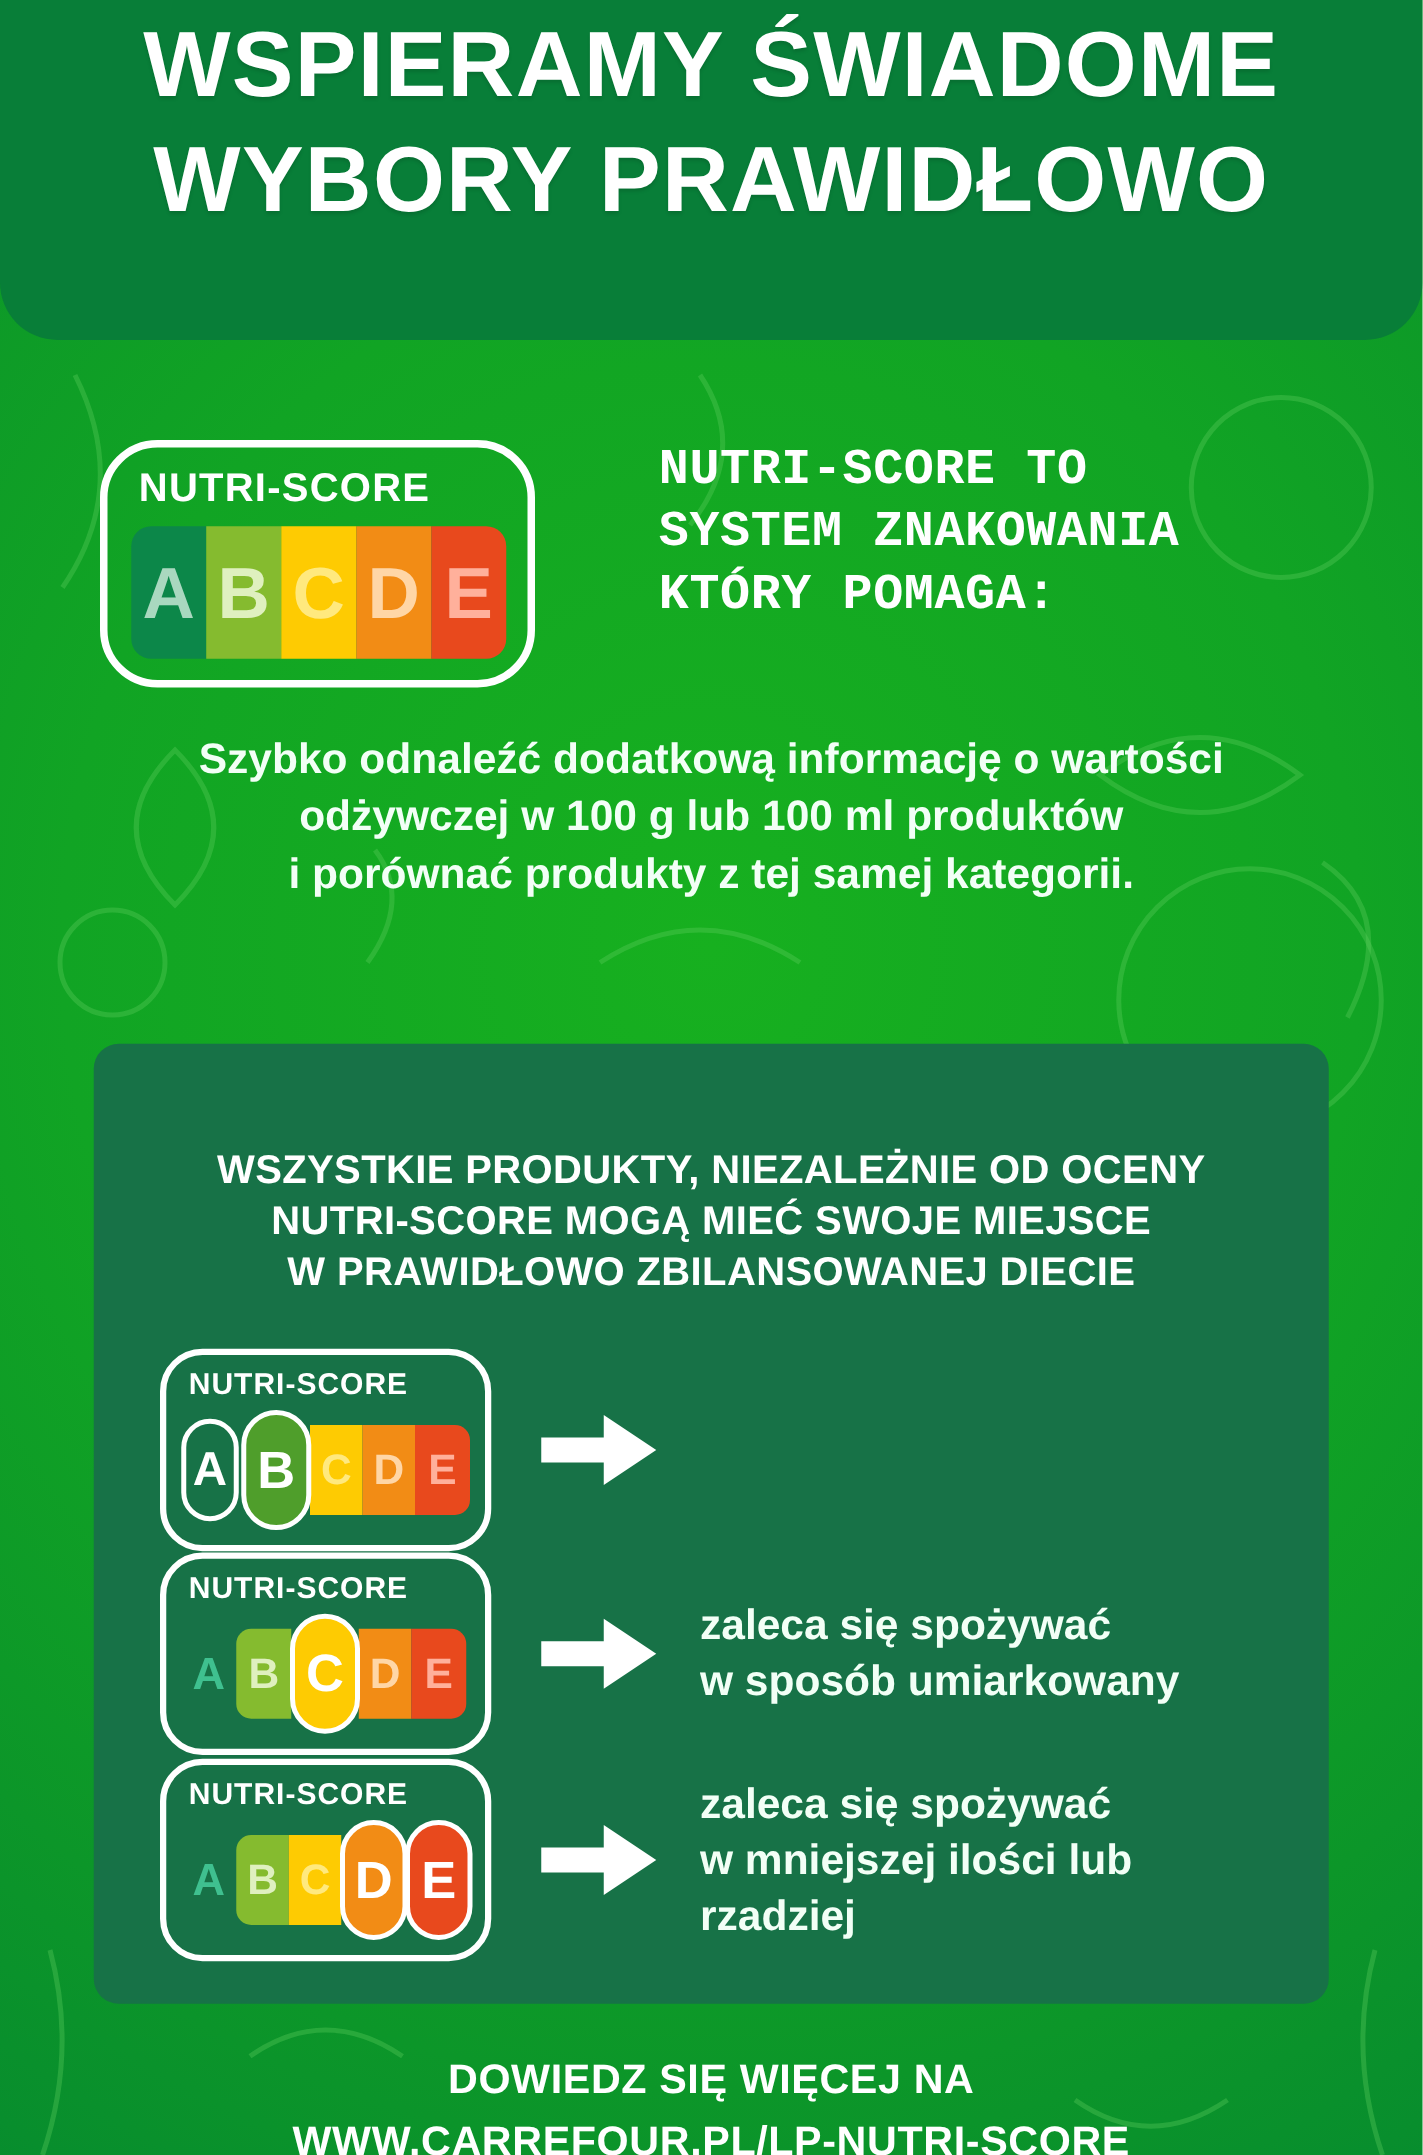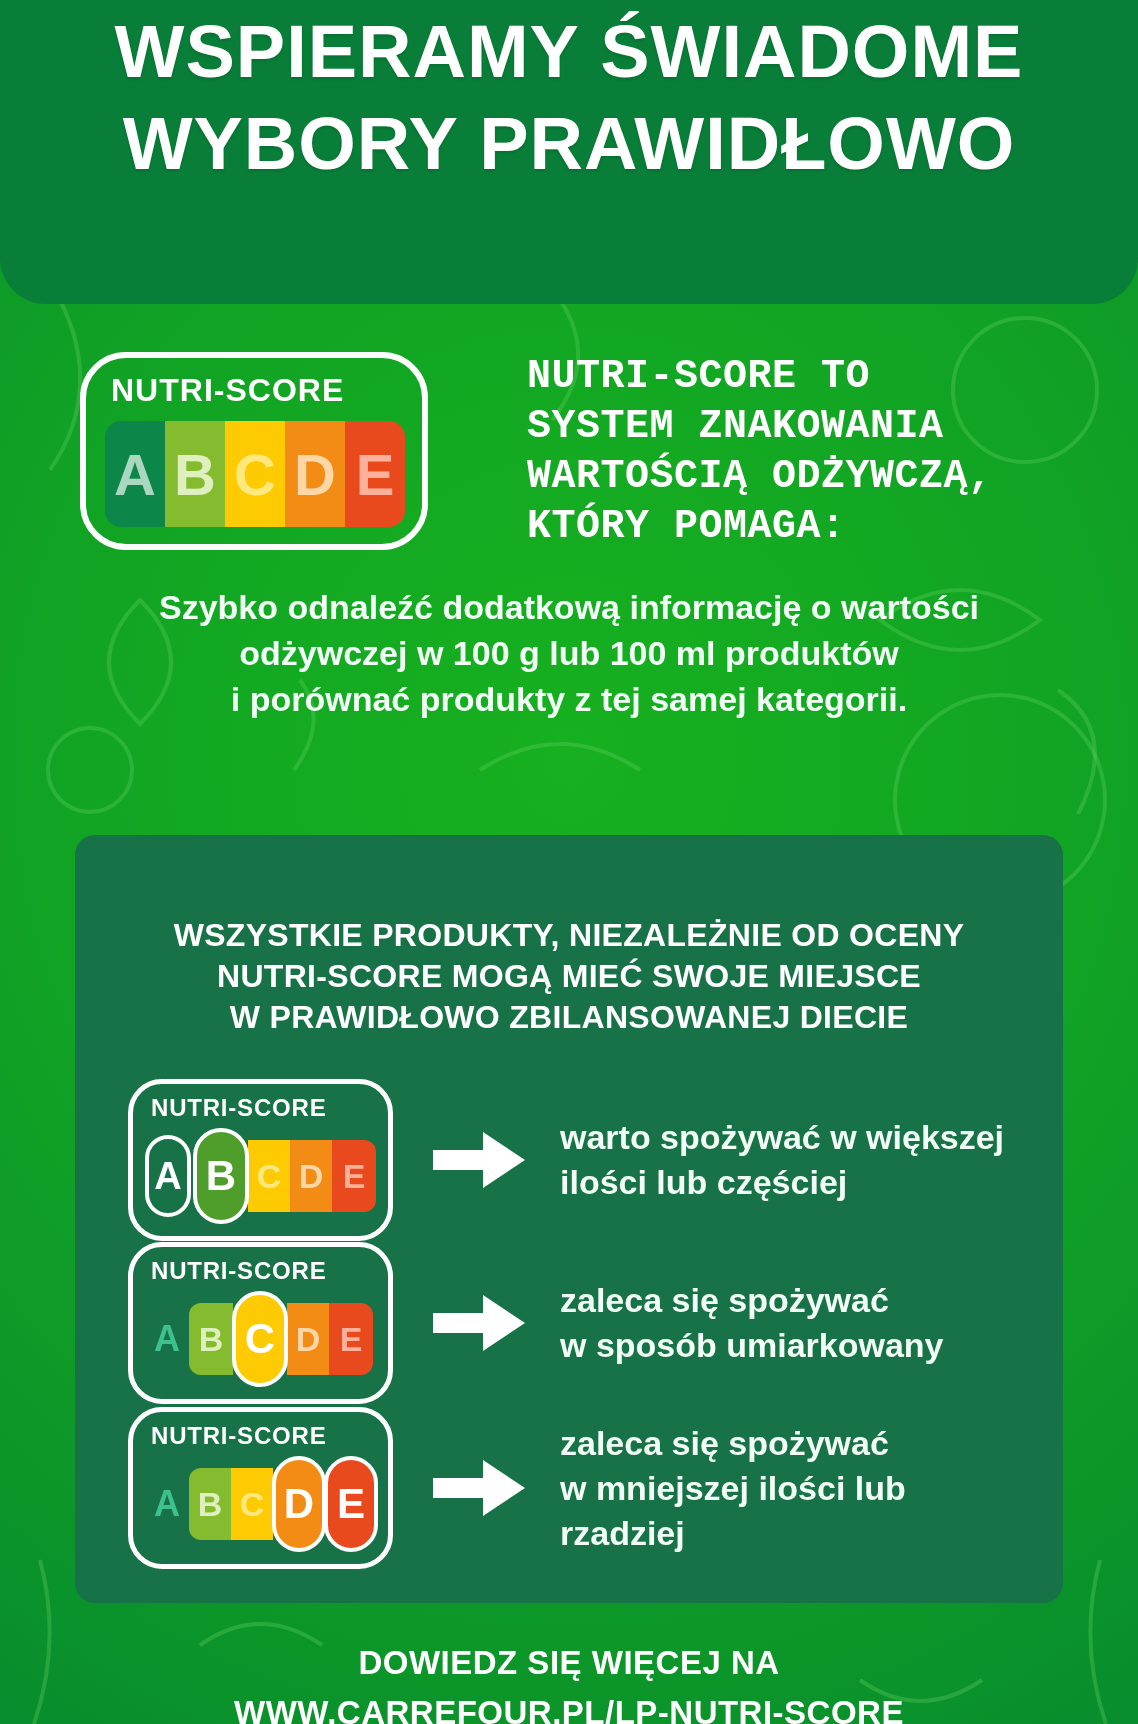--- a/index.html
+++ b/index.html
@@ -8,21 +8,21 @@
     width:1138px;height:1724px;
     overflow:hidden;
     font-family:"Liberation Sans", sans-serif;
     background:
       radial-gradient(95% 68% at 50% 44%, #17b01f 0%, #11a424 48%, #0c9629 78%, #078c2e 100%);
     color:#fff;
   }
   .doodles{position:absolute;inset:0;z-index:0;}
   
   .header{
-    position:absolute;left:0;top:0;width:100%;height:304px;
+    position:absolute;left:0;top:0;width:100%;height:272px;
     background:var(--header-green,#087e38);
     border-radius:0 0 46px 46px;
     z-index:2;
     display:flex;flex-direction:column;align-items:center;justify-content:flex-start;
     padding-top:6px;box-sizing:border-box;
   }
   .header .line{
     font-size:74px;font-weight:800;letter-spacing:1px;line-height:92px;
     white-space:nowrap;text-align:center;
     text-shadow:0 2px 3px rgba(0,0,0,0.12);
@@ -155,21 +155,20 @@
       <div class="seg b">B</div>
       <div class="seg c">C</div>
       <div class="seg d">D</div>
       <div class="seg e">E</div>
     </div>
   </div>
 
   <div class="intro-heading">
     <div class="line">NUTRI-SCORE TO</div>
     <div class="line">SYSTEM ZNAKOWANIA</div>
-    <div class="line">WARTOŚCIĄ ODŻYWCZĄ,</div>
     <div class="line">KTÓRY POMAGA:</div>
   </div>
 
   <div class="intro-paragraph">
     <div class="line">Szybko odnaleźć dodatkową informację o wartości</div>
     <div class="line">odżywczej w 100 g lub 100 ml produktów</div>
     <div class="line">i porównać produkty z tej samej kategorii.</div>
   </div>
 
   <div class="panel">
@@ -188,24 +187,20 @@
           <div class="pill pill-hl hl-b">B</div>
           <div class="sm-seg seg c w42">C</div>
           <div class="sm-seg seg d w42">D</div>
           <div class="sm-seg seg e w44 rr">E</div>
         </div>
       </div>
       <div class="arrow">
         <div class="shaft"></div>
         <div class="head"></div>
       </div>
-      <div class="row-desc">
-        <div class="line">warto spożywać w większej</div>
-        <div class="line">ilości lub częściej</div>
-      </div>
     </div>
 
     <div class="score-row row-2">
       <div class="ns-small">
         <div class="ns-small-title">NUTRI-SCORE</div>
         <div class="ns-bar">
           <div class="letter-a">A</div>
           <div class="sm-seg seg b w44 rl">B</div>
           <div class="pill pill-hl hl-c">C</div>
           <div class="sm-seg seg d w42">D</div>

